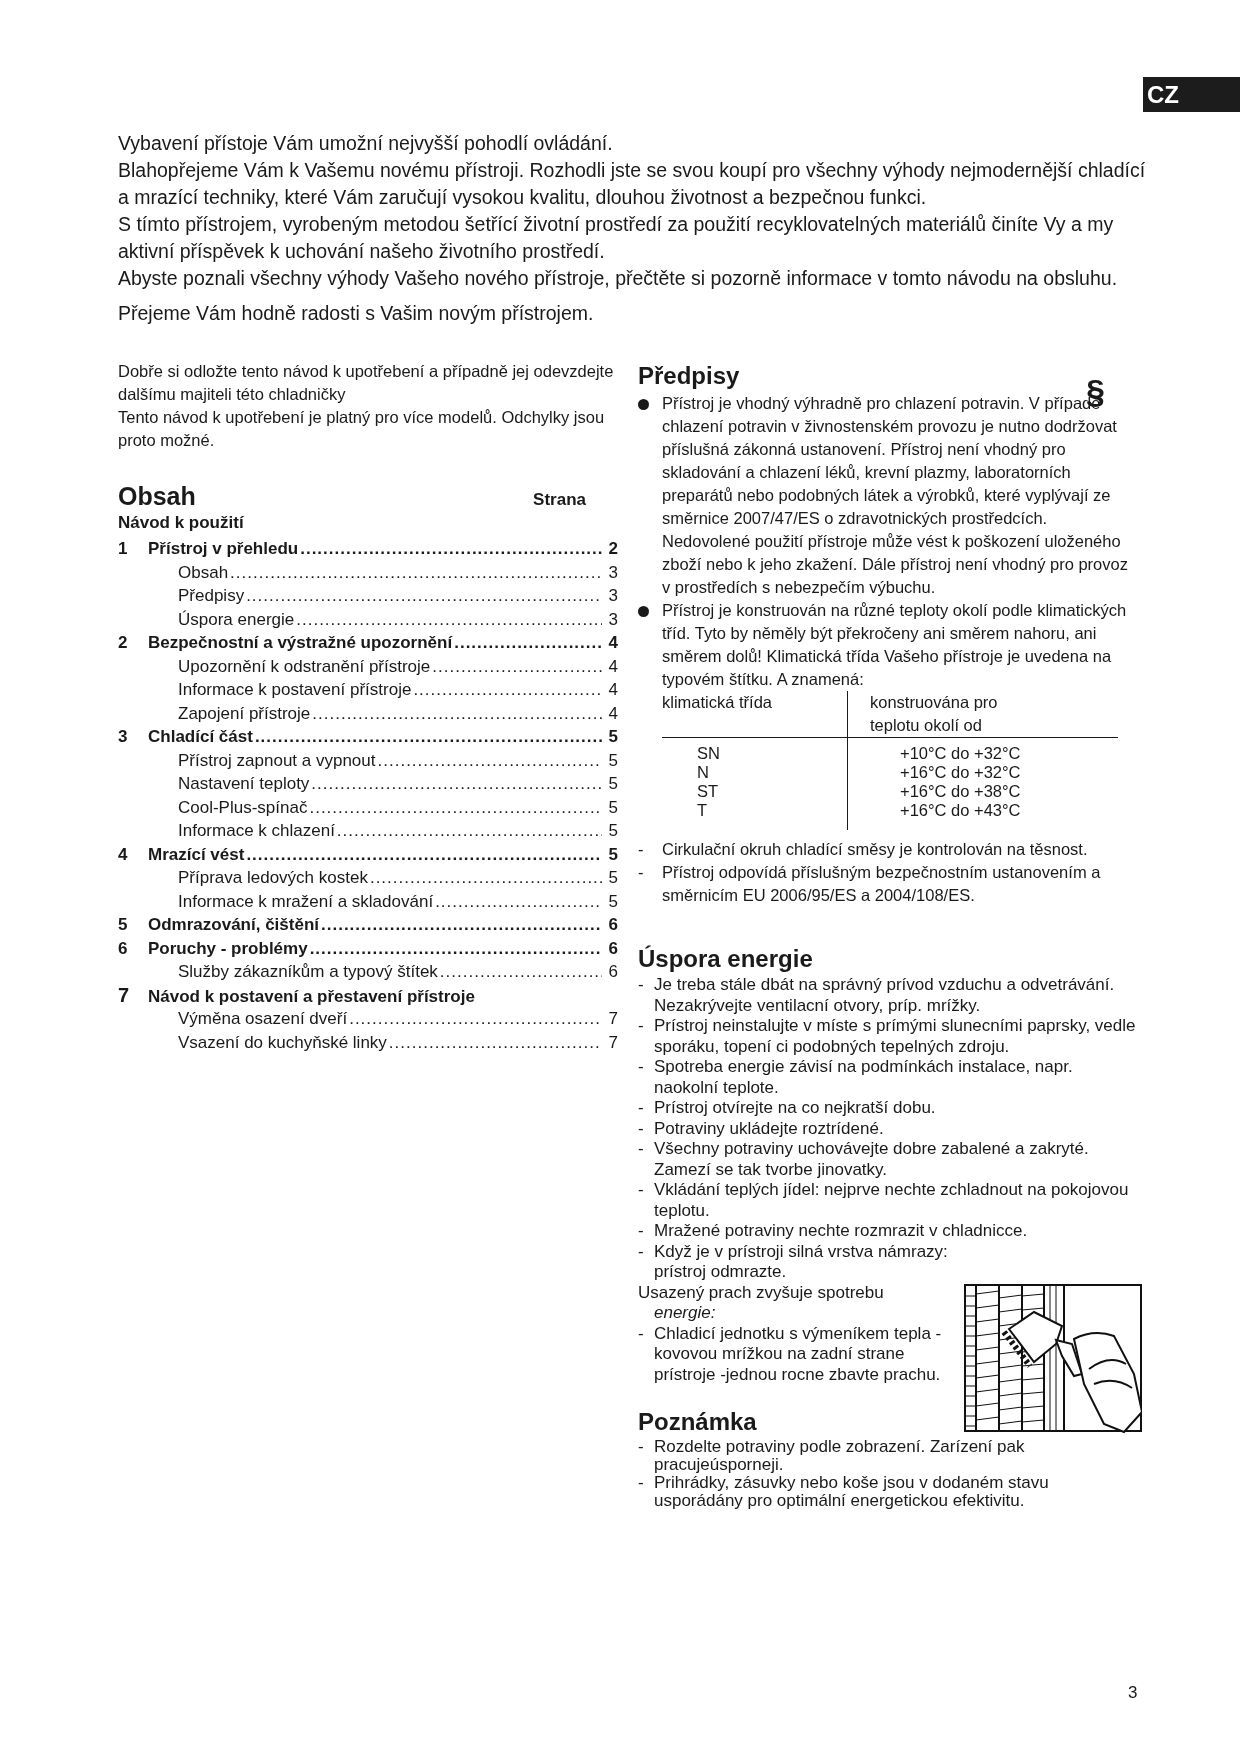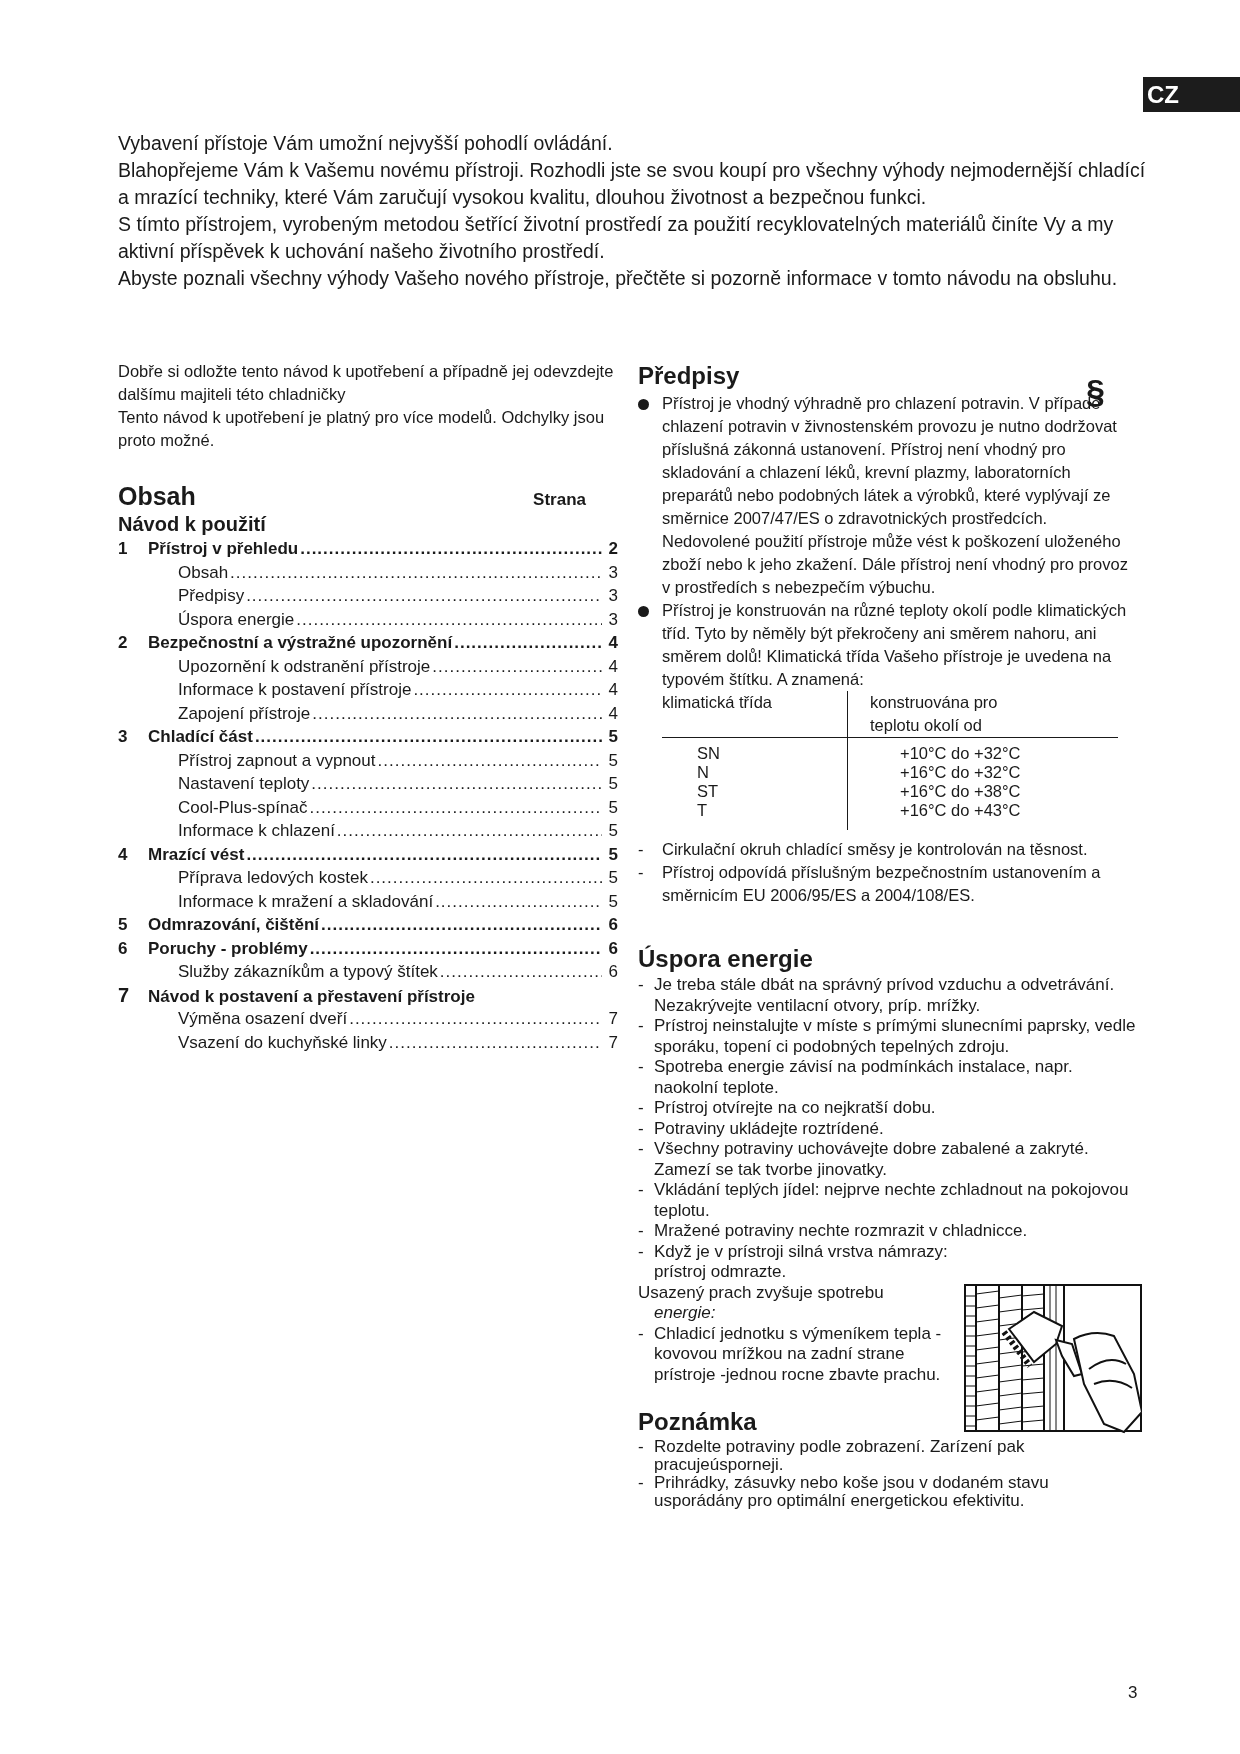--- a/index.html
+++ b/index.html
@@ -10,21 +10,21 @@
               line-height: 35px; padding-left: 4px; box-sizing: border-box; }
   .intro { position: absolute; left: 118px; top: 130px; width: 1030px;
            font-size: 19.5px; line-height: 27px; }
   .intro p { margin: 0; }
   .intro p.last { margin-top: 8px; }
   .left-col { position: absolute; left: 118px; top: 360px; width: 500px; }
   .note { font-size: 16.5px; line-height: 23px; margin: 0; }
   .toc-head { margin-top: 30px; position: relative; height: 34px; }
   .toc-title { font-size: 25px; font-weight: bold; }
   .toc-strana { position: absolute; right: 32px; top: 8px; font-size: 17px; font-weight: bold; }
-  .toc-sub { font-size: 20px; font-weight: bold; margin-top: -3px; height: 24px; }
+  .toc-sub { font-size: 17px; font-weight: bold; margin-top: -3px; height: 24px; }
   .toc-row { display: flex; align-items: baseline; font-size: 17px; height: 23.5px; line-height: 23.5px; }
   .toc-num { width: 30px; flex: none; }
   .toc-label { flex: none; white-space: nowrap; }
   .toc-dots { flex: 1; overflow: hidden; white-space: nowrap; margin: 0 2px; }
   .toc-dots::after { content: "................................................................................................................................................"; letter-spacing: 1px; }
   .toc-page { flex: none; width: 14px; text-align: right; }
   .toc-row.bold { font-weight: bold; }
   .toc-row.indent .toc-label { padding-left: 30px; }
   .toc-row.nodots .toc-dots { visibility: hidden; }
   .toc-row.big-num .toc-num { font-size: 20px; }
@@ -60,20 +60,21 @@
 </head>
 <body>
 
 <div class="lang-tab">CZ</div>
 
 <div class="intro">
   <p>Vybavení přístoje Vám umožní nejvyšší pohodlí ovládání.</p>
   <p>Blahopřejeme Vám k Vašemu novému přístroji. Rozhodli jste se svou koupí pro všechny výhody nejmodernější chladící a mrazící techniky, které Vám zaručují vysokou kvalitu, dlouhou životnost a bezpečnou funkci.</p>
   <p>S tímto přístrojem, vyrobeným metodou šetřící životní prostředí za použití recyklovatelných materiálů činíte Vy a my aktivní příspěvek k uchování našeho životního prostředí.</p>
   <p>Abyste poznali všechny výhody Vašeho nového přístroje, přečtěte si pozorně informace v tomto návodu na obsluhu.</p>
+  <p class="last">Přejeme Vám hodně radosti s Vašim novým přístrojem.</p>
 </div>
 
 <div class="left-col">
   <p class="note">Dobře si odložte tento návod k upotřebení a případně jej odevzdejte dalšímu majiteli této chladničky</p>
   <p class="note">Tento návod k upotřebení je platný pro více modelů. Odchylky jsou proto možné.</p>
 
   <div class="toc-head">
     <span class="toc-title">Obsah</span>
     <span class="toc-strana">Strana</span>
   </div>

